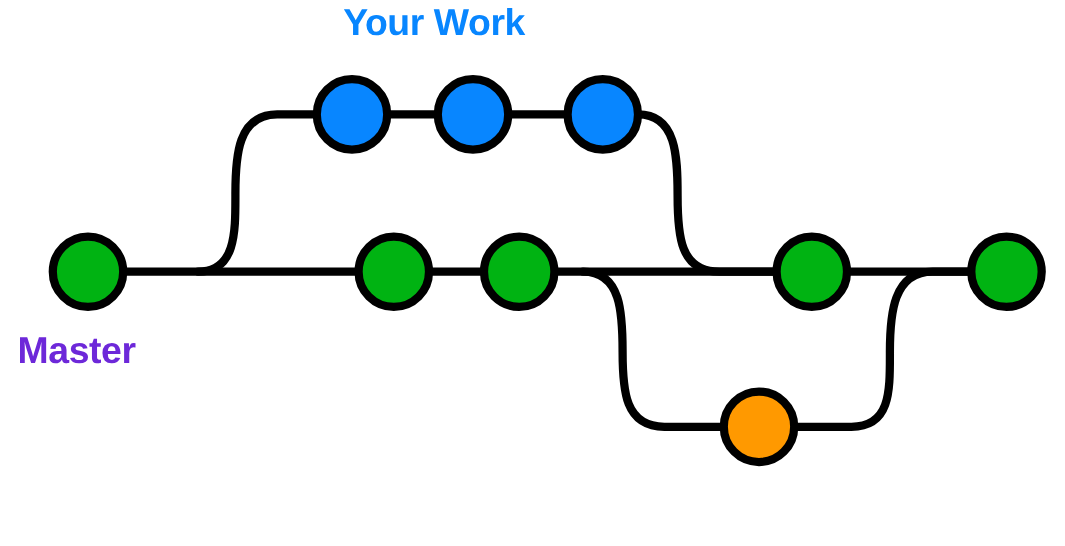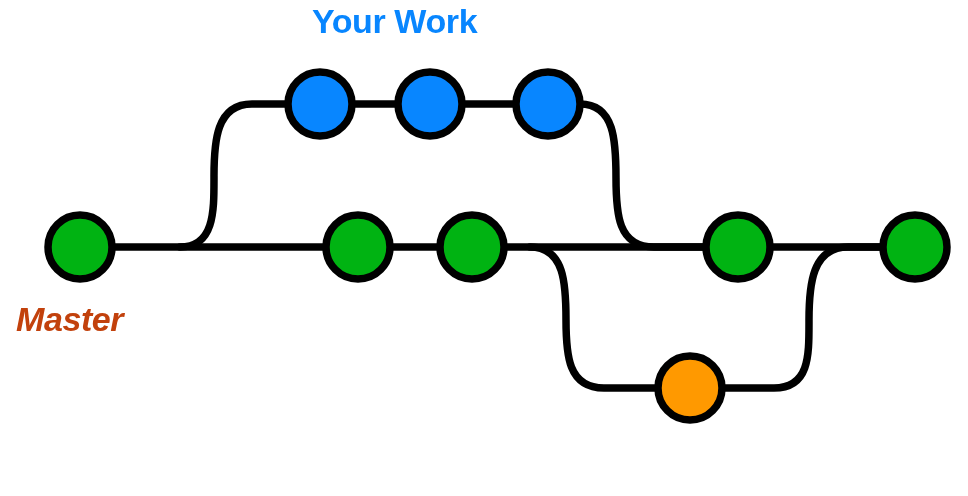--- a/index.html
+++ b/index.html
@@ -86,16 +86,16 @@
         <circle class="commit-node" cx="915" cy="247" r="32" fill="#00B312" stroke="#000000"></circle>
         <circle class="commit-node" cx="320" cy="104" r="32" fill="#0886FF" stroke="#000000"></circle>
         <circle class="commit-node" cx="430" cy="104" r="32" fill="#0886FF" stroke="#000000"></circle>
         <circle class="commit-node" cx="548" cy="104" r="32" fill="#0886FF" stroke="#000000"></circle>
         <circle class="commit-node" cx="690" cy="388" r="32" fill="#FF9900" stroke="#000000"></circle>
       </g>
   </svg>
 
   <div class="branch-label label-your-work" style="color: rgb(8, 134, 255);">Your Work</div>
 
-  <div class="branch-label label-master" style="color: #c2410c; font-style: italic;">Master</div>
+  <div class="branch-label label-master" style="color: #6d28d9;">Master</div>
 
 
 </div>
 
 </body></html>

